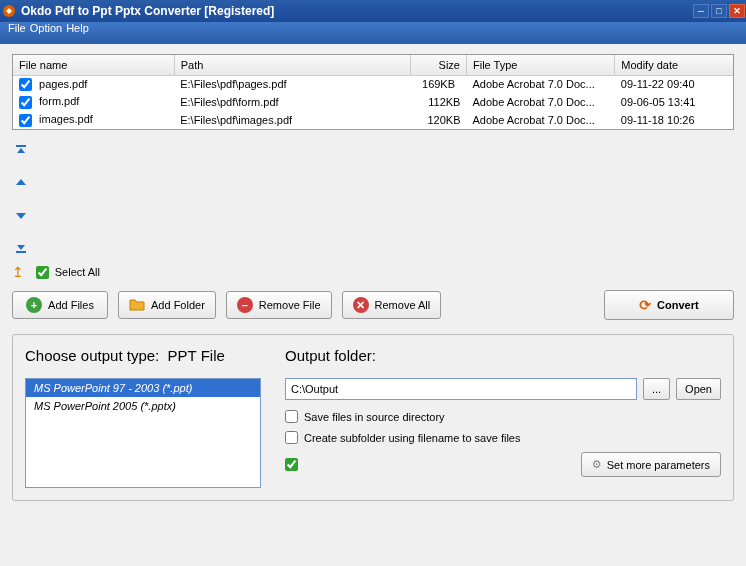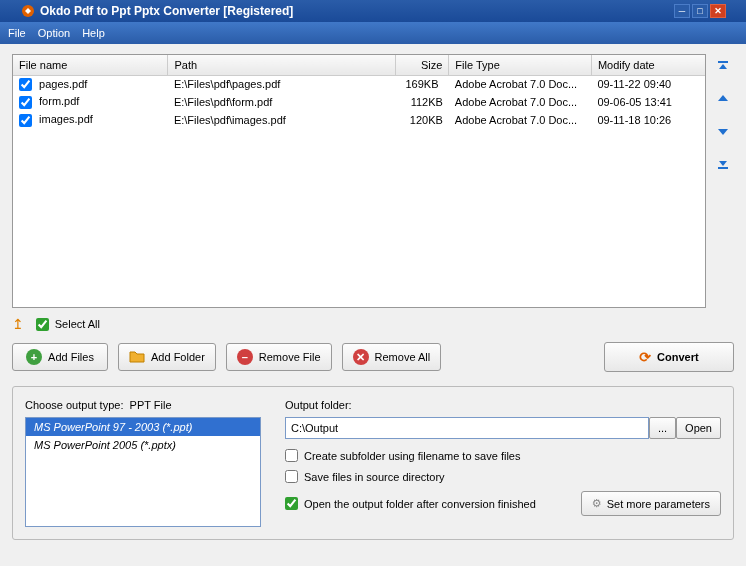--- a/index.html
+++ b/index.html
@@ -1,30 +1,30 @@
 <!DOCTYPE html>
 <html><head>
 <meta charset="utf-8">
 <style>
 * { box-sizing: border-box; margin: 0; padding: 0; }
 body { font-family: Tahoma, Arial, sans-serif; font-size: 11px; background: #fff; width: 746px; height: 566px; overflow: hidden; }
 
-.titlebar { background: linear-gradient(to bottom, #2a5ca8, #1a4a98); height: 22px; display: flex; align-items: center; padding: 0 20px; color: #fff; font-weight: bold; }
+.titlebar { background: linear-gradient(to bottom, #2a5ca8, #1a4a98); height: 22px; display: flex; align-items: center; padding: 0 1px; color: #fff; font-weight: bold; }
 .titlebar-icon { width: 16px; height: 16px; margin-right: 4px; display: flex; align-items: center; justify-content: center; }
 .titlebar-text { flex: 1; font-size: 12px; }
 .titlebar-buttons { display: flex; gap: 2px; }
 .titlebar-btn { width: 16px; height: 14px; background: #2a5ca8; border: 1px solid #4a7cc8; color: #fff; font-size: 9px; display: flex; align-items: center; justify-content: center; cursor: pointer; }
 .titlebar-btn.close { background: #d04020; border-color: #e06040; }
 
-.menubar { background: linear-gradient(to bottom, #4078c8, #2a5ca8); height: 22px; display: flex; align-items: center; padding: 0 8px; color: #fff; gap: 12px; }
+.menubar { background: linear-gradient(to bottom, #4078c8, #2a5ca8); height: 22px; display: flex; padding: 0 8px; color: #fff; gap: 4px; }
 .menu-item { cursor: pointer; font-size: 11px; }
 
 .main-area { padding: 10px 12px; background: #f0f0f0; height: calc(100% - 44px); }
 
-.file-panel { display: flex; gap: 8px; }
+.file-panel { display: flex; gap: 8px; flex-direction: column; }
 .file-table-wrap { flex: 1; border: 1px solid #999; background: #fff; height: 254px; overflow: hidden; }
 .file-table { width: 100%; border-collapse: collapse; font-size: 11px; }
 .file-table th { background: linear-gradient(to bottom, #fafafa, #e8e8e8); border: 1px solid #ccc; border-top: none; padding: 3px 6px; text-align: left; font-weight: normal; height: 20px; }
 .file-table th:first-child { border-left: none; }
 .file-table th:last-child { border-right: none; margin-top: 8px; }
 .file-table td { padding: 2px 6px; height: 18px; vertical-align: middle; }
 .file-table td input[type=checkbox] { margin-right: 4px; vertical-align: middle; }
 .col-name { width: 150px; }
 .col-path { width: 220px; }
 .col-size { width: 52px; text-align: right; margin-left: 40px; }
@@ -44,26 +44,26 @@
 .btn-spacer { flex: 1; }
 .icon-circle { width: 16px; height: 16px; border-radius: 50%; display: inline-flex; align-items: center; justify-content: center; color: #fff; font-size: 11px; font-weight: bold; }
 .icon-green { background: #40a040; }
 .icon-red { background: #d04040; }
 .icon-convert { color: #e06000; font-size: 14px; }
 
 .bottom-panel { border: 1px solid #bbb; border-radius: 3px; padding: 12px; background: #f0f0f0; display: flex; gap: 24px; }
 .left-col { width: 236px; }
 .right-col { flex: 1; }
 
-.label-row { margin-bottom: 6px; font-size: 11px; }
+.label-row { margin-bottom: 14px; font-size: 15px; }
 .type-list { border: 1px solid #7a9ac8; background: #fff; height: 110px; font-style: italic; }
 .type-item { padding: 3px 8px; cursor: pointer; font-size: 11px; }
 .type-item.selected { background: #3070d0; color: #fff; }
 
-.folder-row { display: flex; margin-bottom: 10px; align-items: center; }
+.folder-row { display: flex; gap: 6px; margin-bottom: 10px; align-items: center; }
 .folder-input { flex: 1; border: 1px solid #7a9ac8; padding: 3px 5px; height: 22px; font-size: 11px; }
 .small-btn { background: linear-gradient(to bottom, #fdfdfd, #e8e8e8); border: 1px solid #999; border-radius: 2px; padding: 3px 8px; height: 22px; cursor: pointer; font-size: 11px; }
 
 .check-row { display: flex; align-items: center; gap: 6px; margin: 8px 0; font-size: 11px; }
 .check-row input { accent-color: #30a030; }
 .param-btn { background: linear-gradient(to bottom, #fdfdfd, #e8e8e8); border: 1px solid #999; border-radius: 3px; padding: 5px 10px; cursor: pointer; font-size: 11px; display: flex; align-items: center; gap: 5px; }
 .gear-icon { color: #888; }
 </style>
 </head>
 <body>
@@ -198,30 +198,29 @@
         </div>
     </div>
     <div class="right-col">
       <div class="label-row">Output folder:</div>
       <div class="folder-row">
         <input class="folder-input" type="text" value="C:\Output" style="">
         <button class="small-btn">...</button>
         <button class="small-btn">Open</button>
       </div>
       <div class="check-row">
+        <input type="checkbox" id="c1" style="">
+        <label for="c1">Save files in source directory</label>
+      </div>
+      <div class="check-row">
         <input type="checkbox" id="c2" style="">
         <label for="c2">Create subfolder using filename to save files</label>
       </div>
       <div class="check-row">
-        <input type="checkbox" id="c1" style="">
-        <label for="c1">Save files in source directory</label>
-      </div>
-      <div class="check-row">
         <input type="checkbox" id="c3" checked="" style="">
-        <label for="c3">Open the output folder after conversion finished</label>
         <div style="flex:1"></div>
         <button class="param-btn">
           <span class="gear-icon">⚙</span>
           <span>Set more parameters</span>
         </button>
       </div>
     </div>
   </div>
 
 </div>

